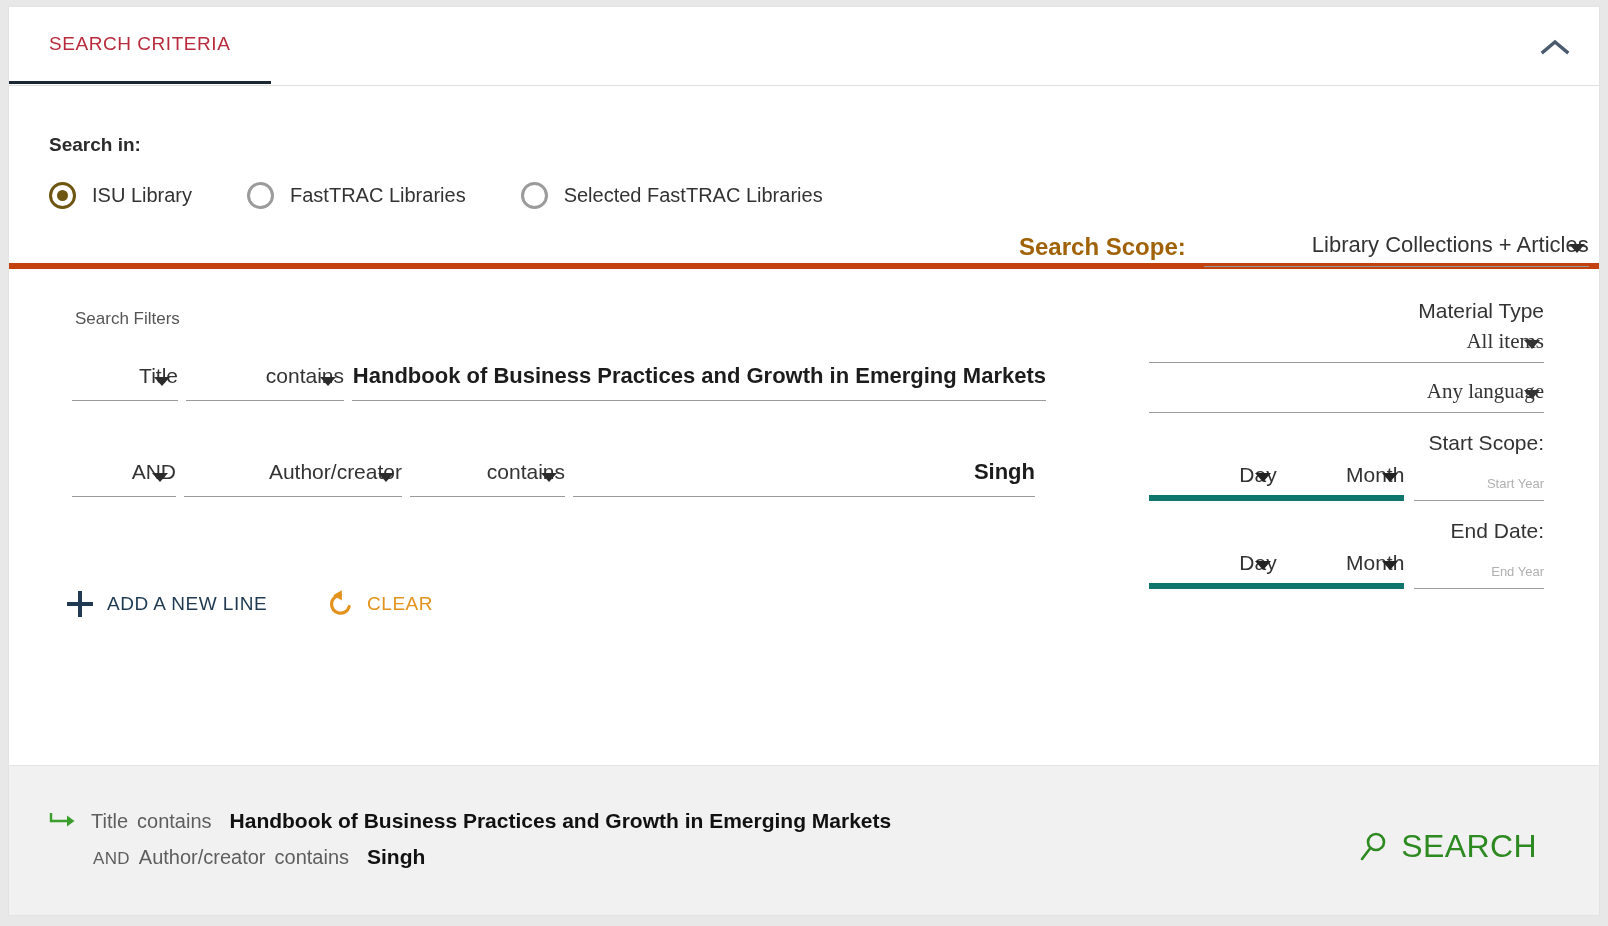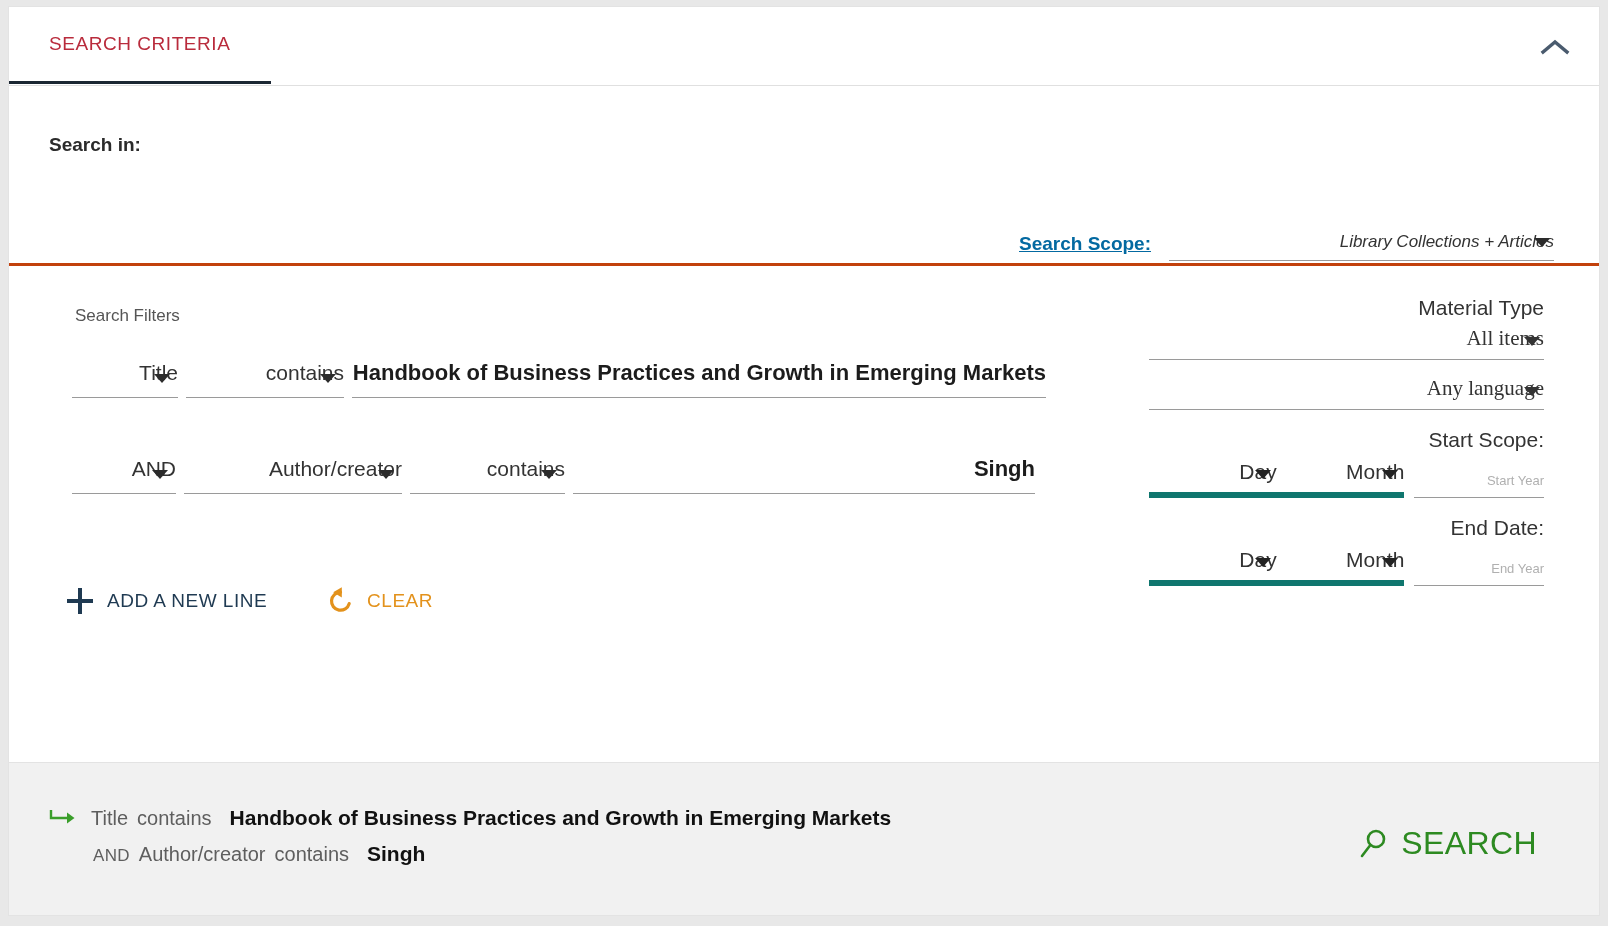--- a/index.html
+++ b/index.html
@@ -62,21 +62,21 @@
     display: flex;
     align-items: center;
     justify-content: center;
     cursor: pointer;
   }
 
   
   .band-searchin {
     position: relative;
     height: 177px;
-    border-bottom: 3px solid #c2410c;
+    border-bottom: 6px solid #c2410c;
   }
   .searchin-label {
     position: absolute;
     left: 40px;
     top: 48px;
     font-size: 19px;
     font-weight: bold;
     color: #2b2b2b;
   }
   .radio-row {
@@ -119,38 +119,36 @@
   }
 
   .scope-wrap {
     position: absolute;
     left: 1010px;
     top: 146px;
     display: flex;
     align-items: flex-end;
   }
   .scope-label {
-    font-size: 19px;
+    font-size: 24px;
     font-weight: bold;
-    color: #0369a1;
+    color: #a16207;
     padding-bottom: 6px;
-    text-decoration: underline;
   }
   .scope-select {
     position: relative;
     margin-left: 18px;
     width: 385px;
     border-bottom: 1px solid #999999;
     padding-bottom: 8px;
     cursor: pointer;
   }
   .scope-value {
-    font-size: 17px;
+    font-size: 22px;
     color: #333333;
-    font-style: italic;
   }
   .caret {
     position: absolute;
     right: 4px;
     bottom: 13px;
     width: 0; height: 0;
     border-left: 8px solid transparent;
     border-right: 8px solid transparent;
     border-top: 9px solid #2b2b2b;
   }
@@ -381,20 +379,34 @@
     <div class="collapse-btn">
       <svg width="30" height="18" viewBox="0 0 30 18">
         <polyline points="3,14 15,4 27,14" fill="none" stroke="#4a5b6e" stroke-width="3.4" stroke-linecap="square"></polyline>
       </svg>
     </div>
   </div>
 
   <div class="band-searchin">
     <div class="searchin-label">Search in:</div>
 
+    <div class="radio-row">
+      <div class="radio-opt">
+        <div class="radio-dot sel"></div>
+        <div class="radio-text">ISU Library</div>
+      </div>
+      <div class="radio-opt">
+        <div class="radio-dot"></div>
+        <div class="radio-text">FastTRAC Libraries</div>
+      </div>
+      <div class="radio-opt">
+        <div class="radio-dot"></div>
+        <div class="radio-text">Selected FastTRAC Libraries</div>
+      </div>
+    </div>
 
     <div class="scope-wrap">
       <div class="scope-label">Search Scope:</div>
       <div class="scope-select">
         <span class="scope-value">Library Collections + Articles</span>
         <span class="caret"></span>
       </div>
     </div>
   </div>
 

